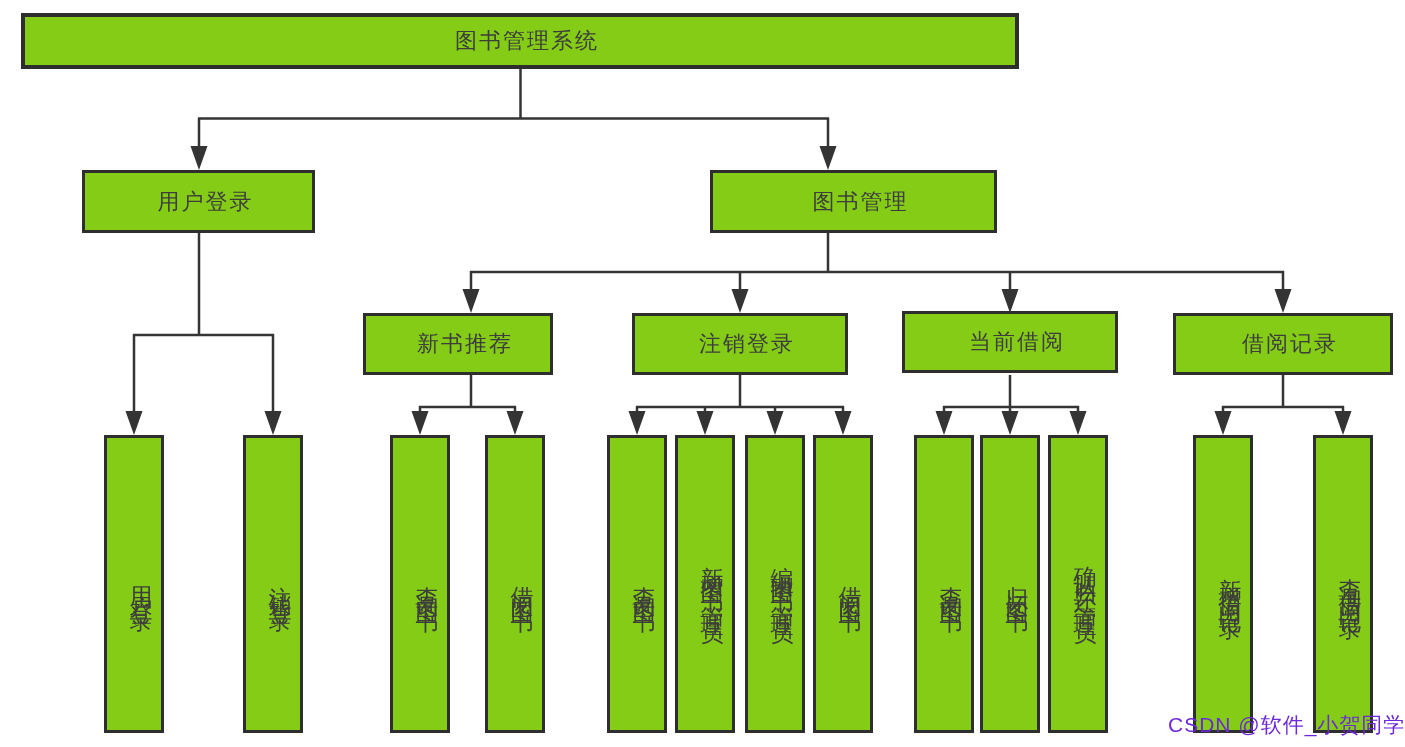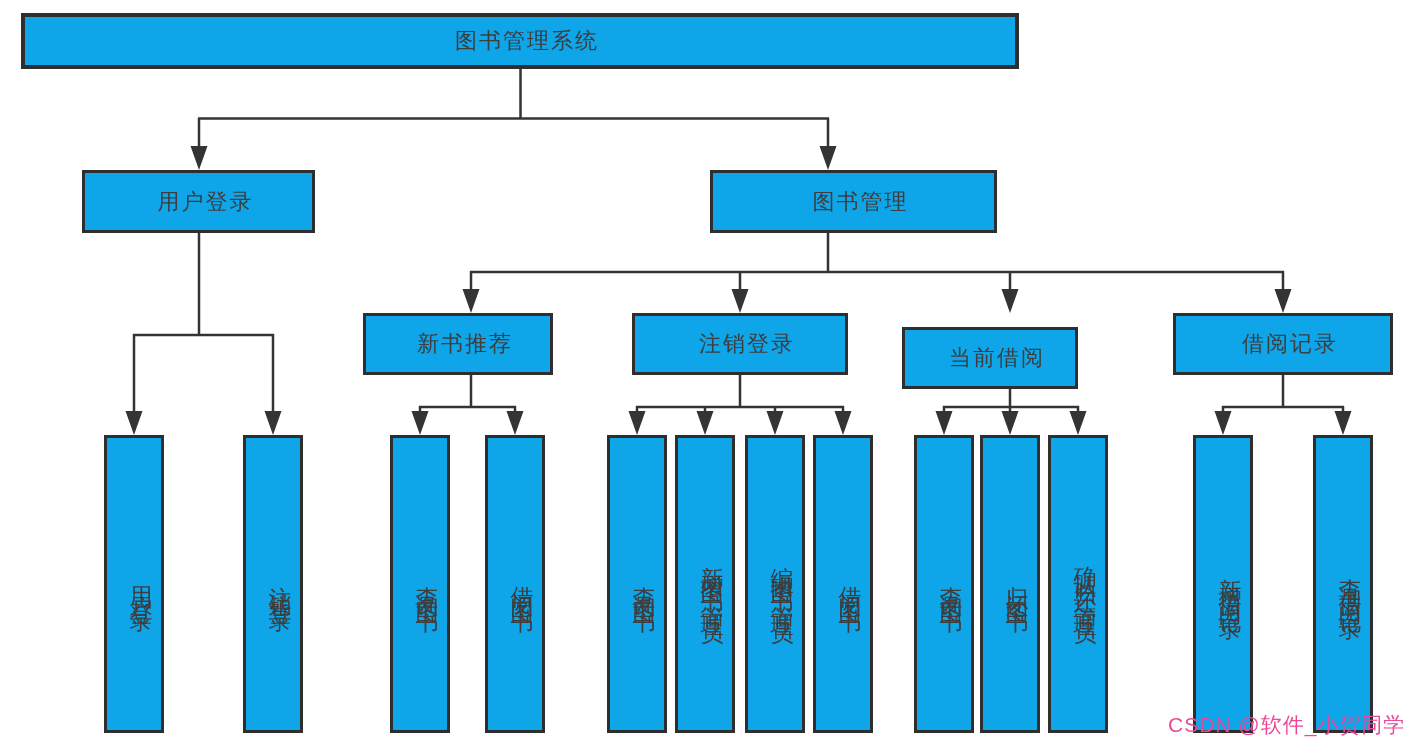--- a/index.html
+++ b/index.html
@@ -1,34 +1,34 @@
 <!DOCTYPE html>
 <html><head>
 <meta charset="utf-8">
 <style>
   html,body{margin:0;padding:0;background:#fff;}
   .stage{
     position:relative;width:1405px;height:747px;background:#ffffff;
     font-family:"Liberation Sans","DejaVu Sans",sans-serif;overflow:hidden;
   }
   .box{
-    position:absolute;box-sizing:border-box;border:3px solid #2e2e2e;background:#0ea5e9;
+    position:absolute;box-sizing:border-box;border:3px solid #2e2e2e;background:#84cc16;
     display:flex;align-items:center;justify-content:center;color:#3d3d3d;z-index:2;padding-left:14px;
   }
   .hbox{font-size:22px;letter-spacing:2px;}
   .root{border-width:4px;}
   .vbox{top:435px;width:60px;height:298px;}
   .vtext{
     writing-mode:vertical-rl;text-orientation:mixed;
     font-size:23px;line-height:1;letter-spacing:8px;color:#3d3d3d;
   }
   .connectors{position:absolute;left:0;top:0;z-index:1;pointer-events:none;}
   .watermark{
     position:absolute;left:1168px;top:711px;z-index:5;
-    font-size:21px;letter-spacing:1px;color:#ec4899;white-space:nowrap;
+    font-size:21px;letter-spacing:1px;color:#6d28d9;white-space:nowrap;
   }
 </style>
 </head>
 <body>
 
 <div class="stage">
 
   <svg class="connectors" width="1405" height="747" viewBox="0 0 1405 747">
     <path fill="none" stroke="#343434" stroke-width="2.5" d="
       M520.5 69 V119
@@ -84,21 +84,21 @@
   <div class="box hbox" style="left:710px;top:170px;width:287px;height:63px">
     <span>图书管理</span>
   </div>
 
   <div class="box hbox" style="left:363px;top:313px;width:190px;height:62px">
     <span>新书推荐</span>
   </div>
   <div class="box hbox" style="left:632px;top:313px;width:216px;height:62px">
     <span>注销登录</span>
   </div>
-  <div class="box hbox" style="left:902px;top:327px;width:176px;height:62px">
+  <div class="box hbox" style="left:902px;top:311px;width:216px;height:62px">
     <span>当前借阅</span>
   </div>
   <div class="box hbox" style="left:1173px;top:313px;width:220px;height:62px">
     <span>借阅记录</span>
   </div>
 
   <div class="box vbox" style="left:104px">
     <span class="vtext">用户登录</span>
   </div>
   <div class="box vbox" style="left:243px">

